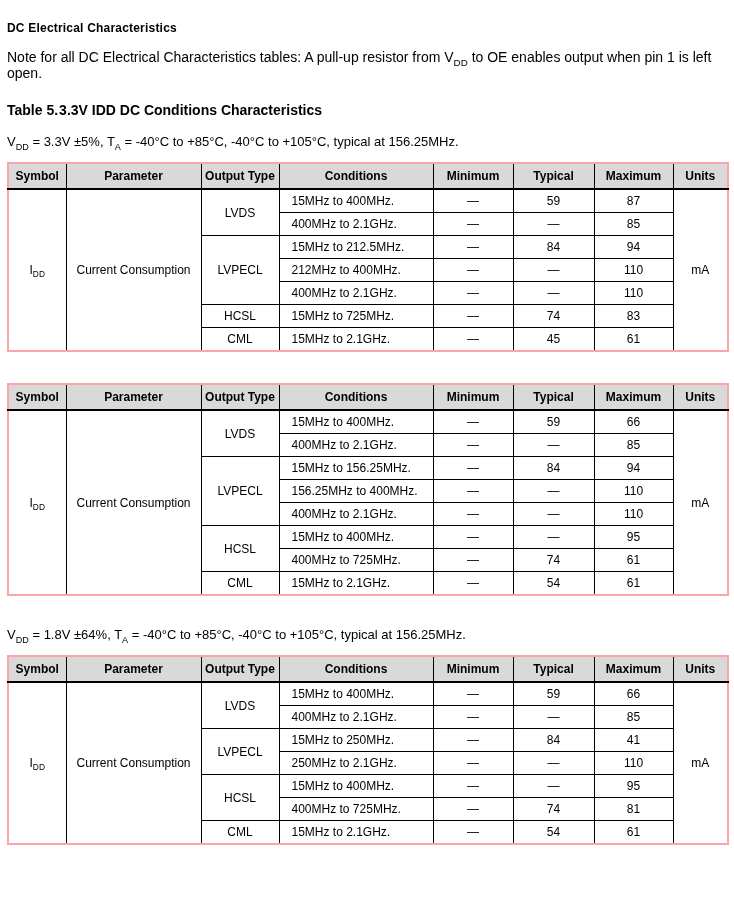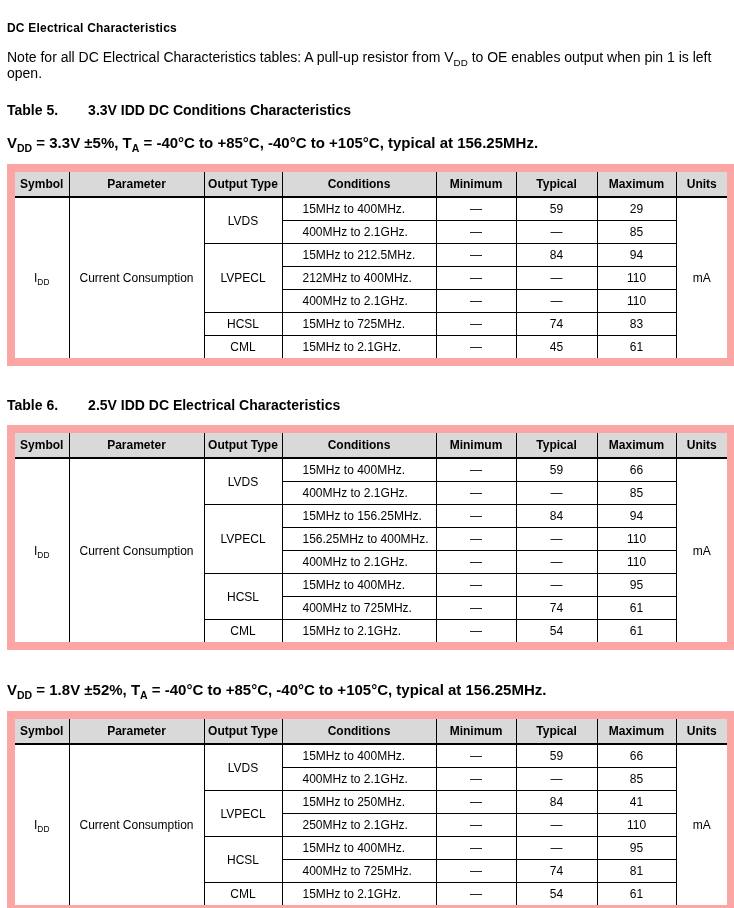--- a/index.html
+++ b/index.html
@@ -25,32 +25,31 @@
     font-size: 0.70em;
     line-height: 0;
   }
 
   section.table-section { margin: 0; }
   h2.caption {
     font-size: 14px;
     font-weight: bold;
     margin: 0 0 12px 0;
   }
-  .caption-label { margin-right: 30px; }
+  .caption-label { margin-right: 1px; }
   p.cond-line {
-    font-size: 15px;
+    font-size: 13px;
     margin: 16px 0 13px 0;
-    font-weight: bold;
   }
 
   table.dc-table {
     border-collapse: collapse;
     table-layout: fixed;
     width: 720px;
-    border: 8px solid #fca5a5;
+    border: 2px solid #fca5a5;
     margin: 0 16px 31px 0;
   }
   table.dc-table th {
     background: #d9d9d9;
     border: 1px solid #000;
     border-bottom: 2px solid #000;
     font-size: 12px;
     font-weight: bold;
     height: 24px;
     padding: 0 2px;
@@ -60,21 +59,21 @@
     border: 1px solid #000;
     font-size: 12px;
     text-align: center;
     height: 22px;
     padding: 0 2px;
     overflow: hidden;
     white-space: nowrap;
   }
   table.dc-table td.cond {
     text-align: left;
-    padding-left: 20px;
+    padding-left: 12px;
   }
 </style>
 </head>
 <body>
 
 <div class="page">
 
   <h1 class="page-title">DC Electrical Characteristics</h1>
 
   <p class="note"><span>Note for all DC Electrical Characteristics tables: A pull-up resistor from V</span><sub>DD</sub><span> to OE enables output when pin 1 is left open.</span></p>
@@ -106,21 +105,21 @@
           </tr>
         </thead>
       <tbody>
           <tr>
             <td rowspan="7"><span>I</span><sub>DD</sub></td>
             <td rowspan="7">Current Consumption</td>
             <td rowspan="2">LVDS</td>
             <td class="cond">15MHz to 400MHz.</td>
             <td>—</td>
             <td>59</td>
-            <td>29</td>
+            <td>87</td>
             <td rowspan="7">mA</td>
           </tr>
           <tr>
             <td class="cond">400MHz to 2.1GHz.</td>
             <td>—</td>
             <td>—</td>
             <td>85</td>
           </tr>
           <tr>
             <td rowspan="3">LVPECL</td>
@@ -153,21 +152,20 @@
             <td class="cond">15MHz to 2.1GHz.</td>
             <td>—</td>
             <td>45</td>
             <td>61</td>
           </tr>
         </tbody>
     </table>
   </section>
 
   <section class="table-section">
-    <h2 class="caption"><span class="caption-label">Table 6.</span><span>2.5V IDD DC Electrical Characteristics</span></h2>
     <table class="dc-table">
         <colgroup>
           <col style="width: 58px;">
           <col style="width: 135px;">
           <col style="width: 78px;">
           <col style="width: 154px;">
           <col style="width: 80px;">
           <col style="width: 81px;">
           <col style="width: 79px;">
           <col style="width: 55px;">
@@ -238,21 +236,21 @@
             <td class="cond">15MHz to 2.1GHz.</td>
             <td>—</td>
             <td>54</td>
             <td>61</td>
           </tr>
         </tbody>
     </table>
   </section>
 
   <section class="table-section">
-    <p class="cond-line"><span>V</span><sub>DD</sub><span> = 1.8V ±52%, T</span><sub>A</sub><span> = -40°C to +85°C, -40°C to +105°C, typical at 156.25MHz.</span></p>
+    <p class="cond-line"><span>V</span><sub>DD</sub><span> = 1.8V ±64%, T</span><sub>A</sub><span> = -40°C to +85°C, -40°C to +105°C, typical at 156.25MHz.</span></p>
     <table class="dc-table">
         <colgroup>
           <col style="width: 58px;">
           <col style="width: 135px;">
           <col style="width: 78px;">
           <col style="width: 154px;">
           <col style="width: 80px;">
           <col style="width: 81px;">
           <col style="width: 79px;">
           <col style="width: 55px;">

